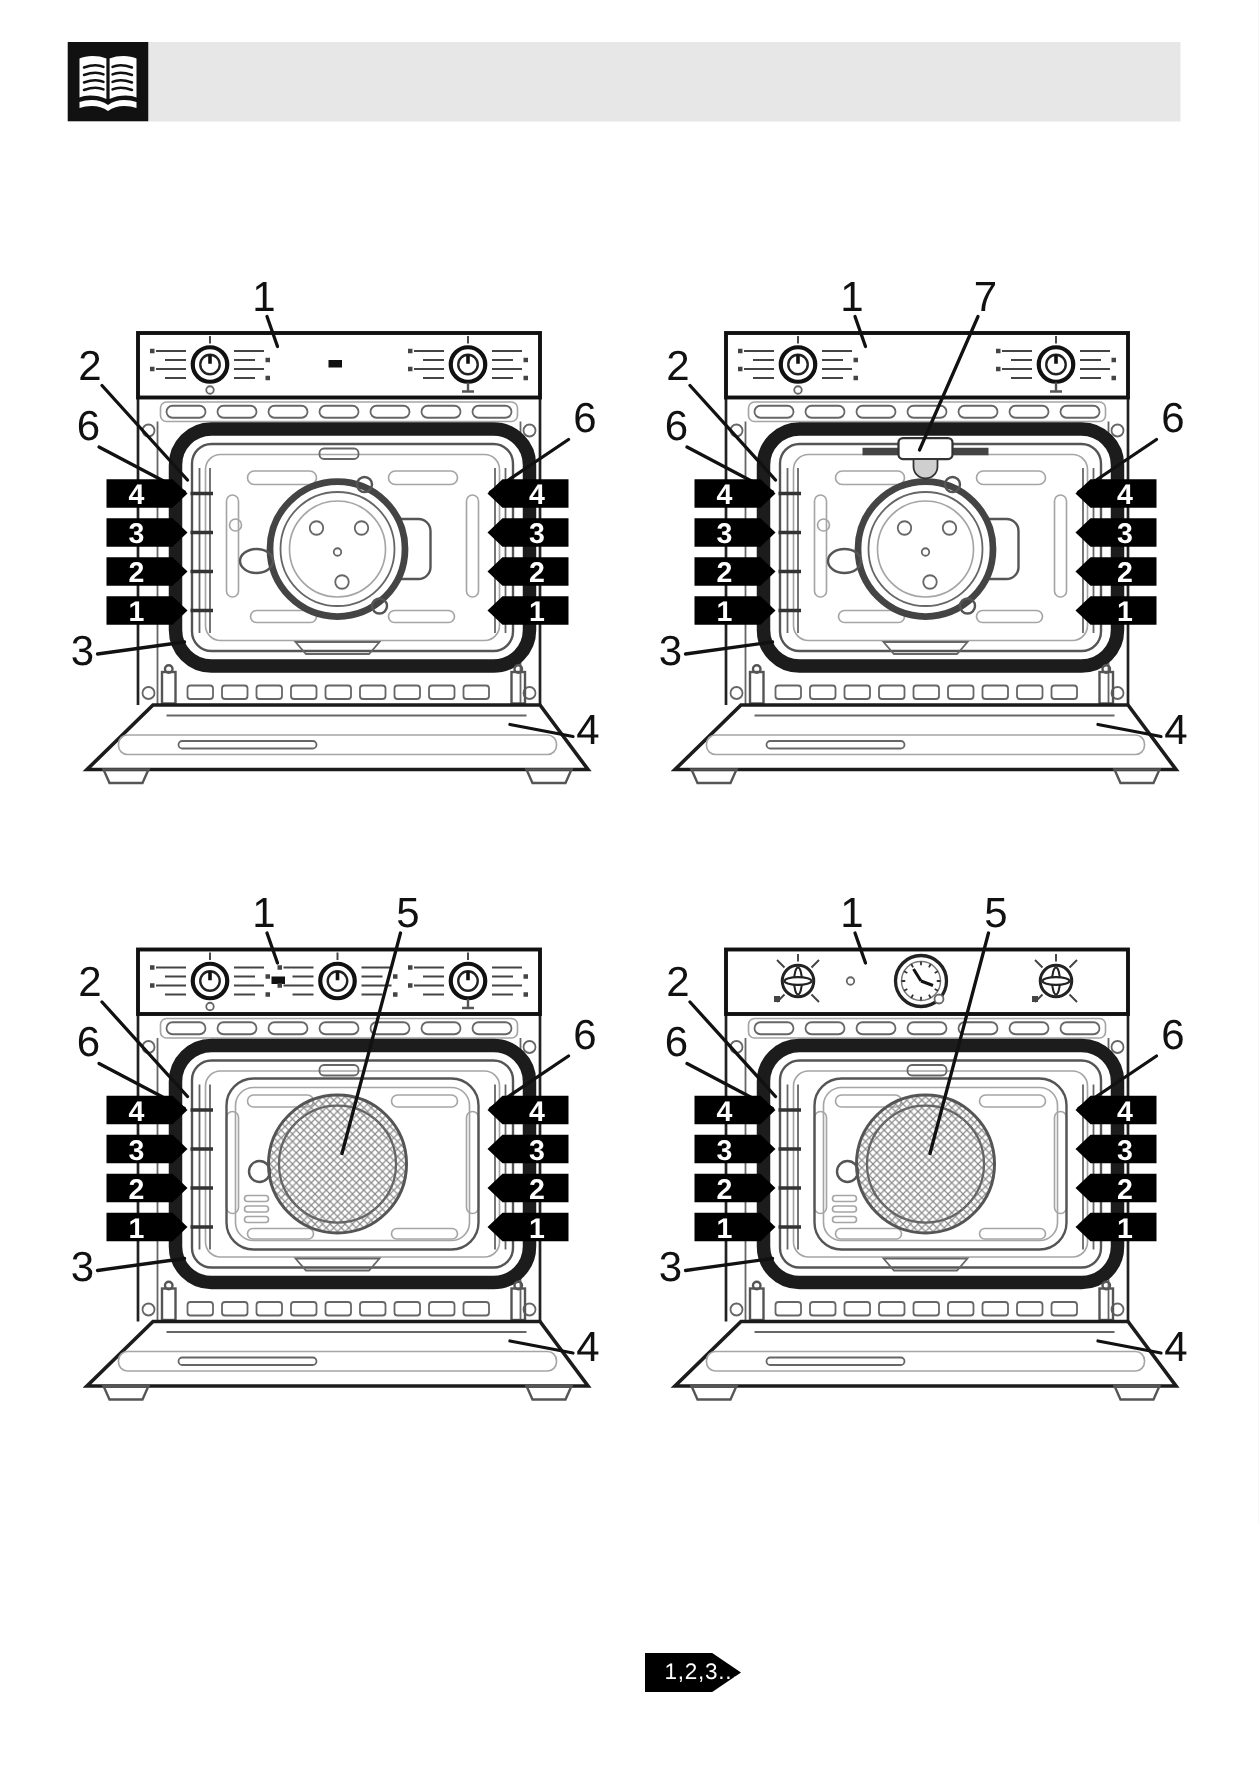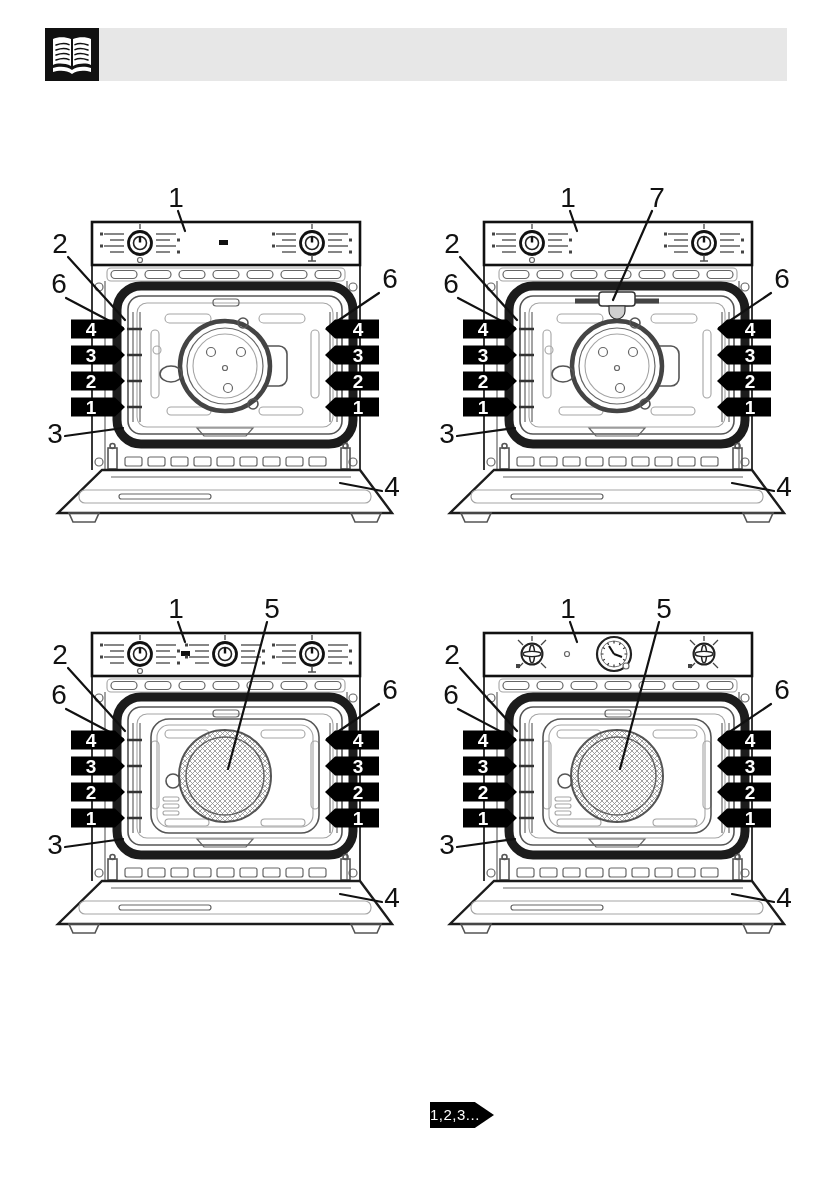--- a/index.html
+++ b/index.html
@@ -28,21 +28,21 @@
   .shelf{stroke:#333;stroke-width:2.4;fill:none;}
   .leader{stroke:#111;stroke-width:2.2;stroke-linecap:round;}
   text.callout{font:28px "Liberation Sans",sans-serif;fill:#111;text-anchor:middle;}
   text.tagtxt{font:bold 19px "Liberation Sans",sans-serif;fill:var(--tag-text);text-anchor:middle;}
   .tagshape{fill:var(--tag-background);}
 
   .footer-tag{
     position:absolute;left:430px;top:1102px;width:64px;height:26px;
     background:var(--tag-background);color:var(--tag-text);
     clip-path:polygon(0 0,70% 0,100% 50%,70% 100%,0 100%);
-    font-size:15px;line-height:26px;padding-left:0;box-sizing:border-box;
+    font-size:15px;line-height:26px;padding-left:13px;box-sizing:border-box;
     letter-spacing:0.5px;
   }
 </style>
 </head>
 <body>
 
 <svg width="0" height="0" style="position:absolute" aria-hidden="true">
   <defs>
     <pattern id="mesh" width="5" height="5" patternUnits="userSpaceOnUse">
       <path d="M0 0L5 5M5 0L0 5" stroke="#8a8a8a" stroke-width="0.8" fill="none"></path>

